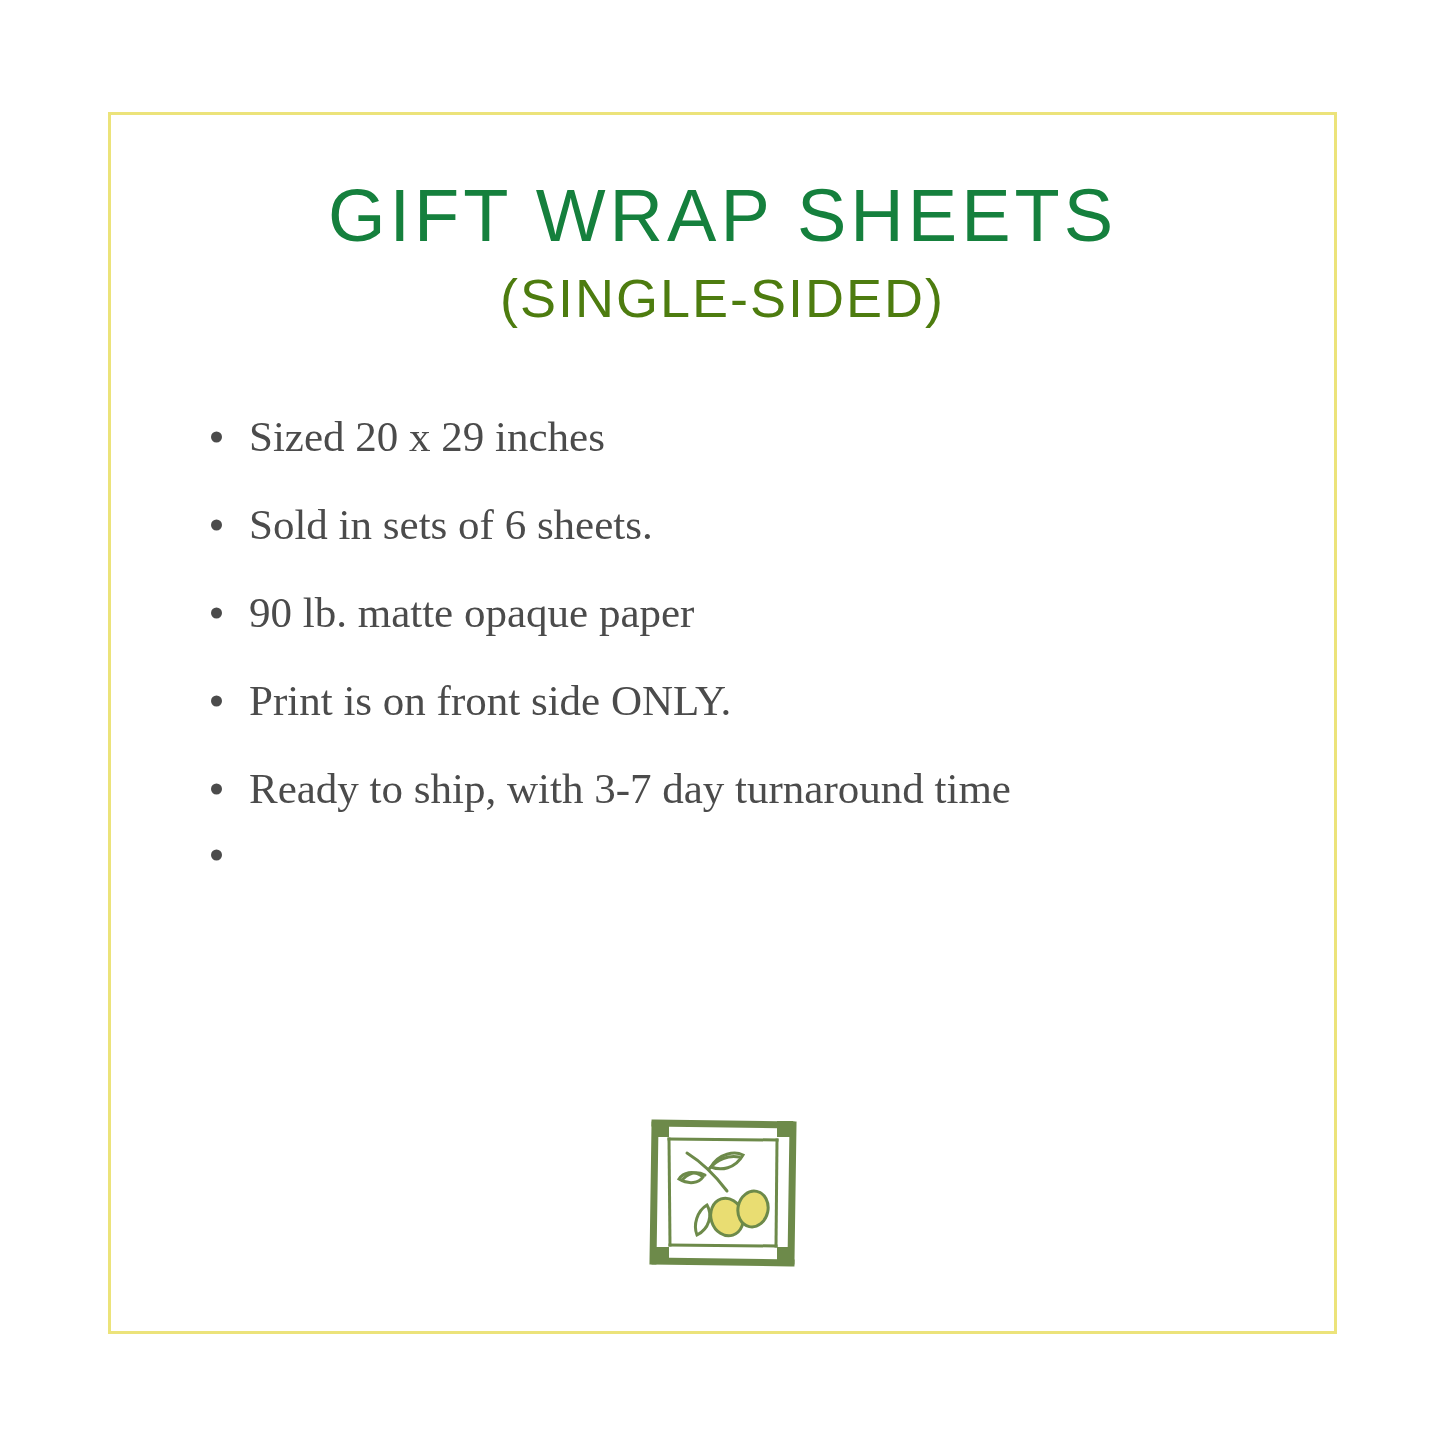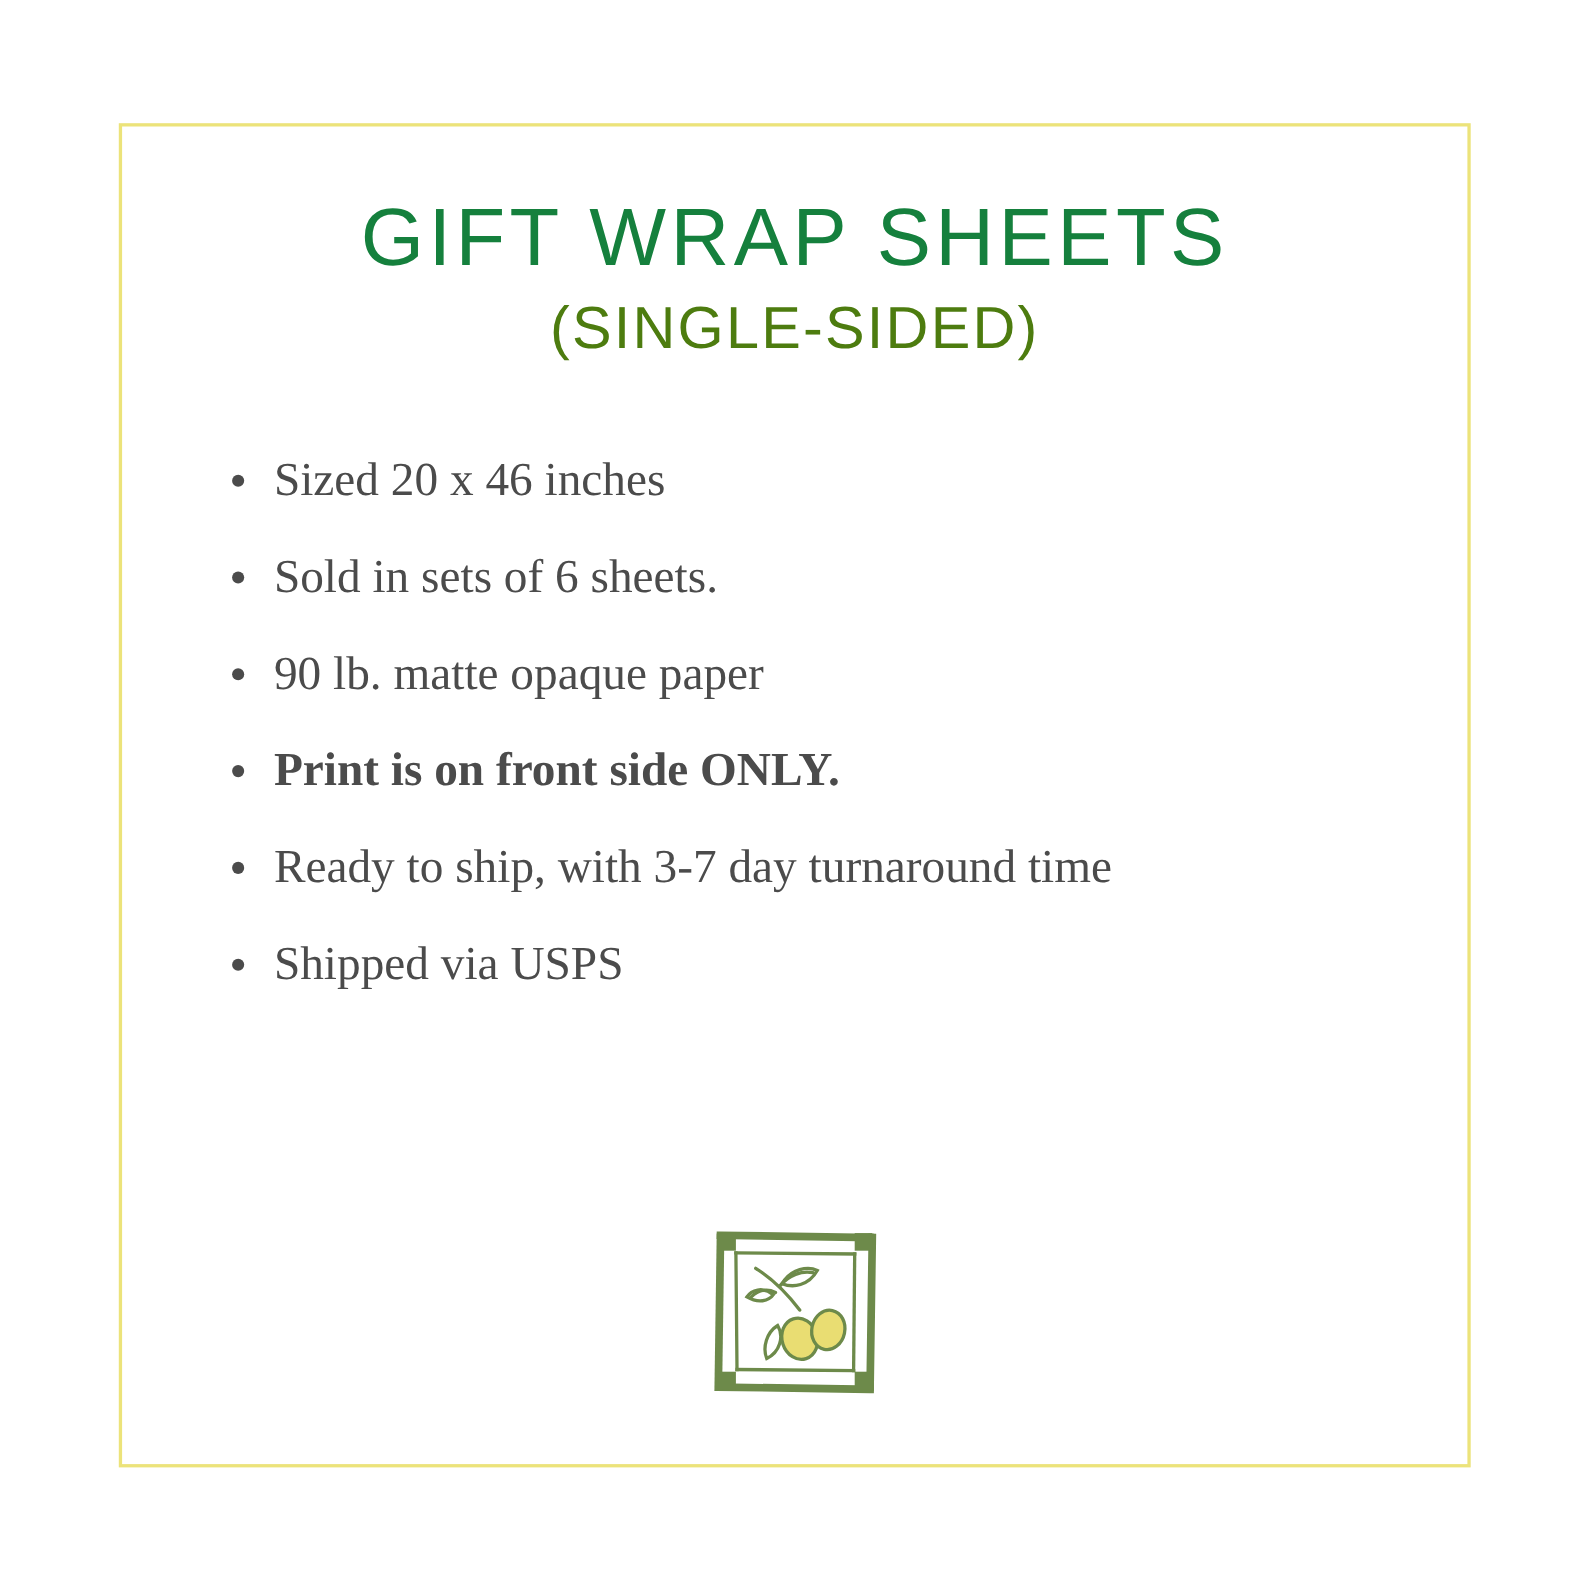--- a/index.html
+++ b/index.html
@@ -70,21 +70,21 @@
     position: absolute;
     left: 10px;
     top: 50%;
     transform: translateY(-50%);
     width: 11px;
     height: 11px;
     border-radius: 50%;
     background: #4b4b4b;
   }
   ul.features li.bold {
-    font-weight: bold;
+    font-weight: normal;
   }
   .logo {
     position: absolute;
     left: 50%;
     transform: translateX(-50%);
     bottom: 58px;
     width: 160px;
     height: 160px;
   }
 </style>
@@ -92,26 +92,26 @@
 <body>
 
 <div class="card">
 
   <div class="title-block">
     <div class="title"><span class="cap">G</span><span class="small">I</span><span class="small">F</span><span class="small">T</span> <span class="cap">W</span><span class="small">R</span><span class="small">A</span><span class="small">P</span> <span class="cap">S</span><span class="small">H</span><span class="small">E</span><span class="small">E</span><span class="small">T</span><span class="small">S</span></div>
     <div class="subtitle"><span class="small">(</span><span class="cap">S</span><span class="small">I</span><span class="small">N</span><span class="small">G</span><span class="small">L</span><span class="small">E</span><span class="small">-</span><span class="small">S</span><span class="small">I</span><span class="small">D</span><span class="small">E</span><span class="small">D</span><span class="small">)</span></div>
   </div>
 
   <ul class="features" id="feature-list">
-      <li><span class="dot"></span><span>Sized 20 x 46 inches</span></li>
+      <li><span class="dot"></span><span>Sized 20 x 29 inches</span></li>
       <li><span class="dot"></span><span>Sold in sets of 6 sheets.</span></li>
       <li><span class="dot"></span><span>90 lb. matte opaque paper</span></li>
       <li class="bold"><span class="dot"></span><span>Print is on front side ONLY.</span></li>
       <li><span class="dot"></span><span>Ready to ship, with 3-7 day turnaround time</span></li>
-      <li><span class="dot"></span><span>Shipped via USPS</span></li>
+      <li><span class="dot"></span></li>
     </ul>
 
   <div class="logo">
     <svg viewBox="0 0 160 160" width="160" height="160" aria-hidden="true">
 
       <g stroke="#6d8a4a" stroke-width="7" fill="none" stroke-linecap="square">
         <path d="M12 10 L148 12"></path>
         <path d="M150 12 L148 148"></path>
         <path d="M148 150 L12 148"></path>
         <path d="M10 148 L12 12"></path>

